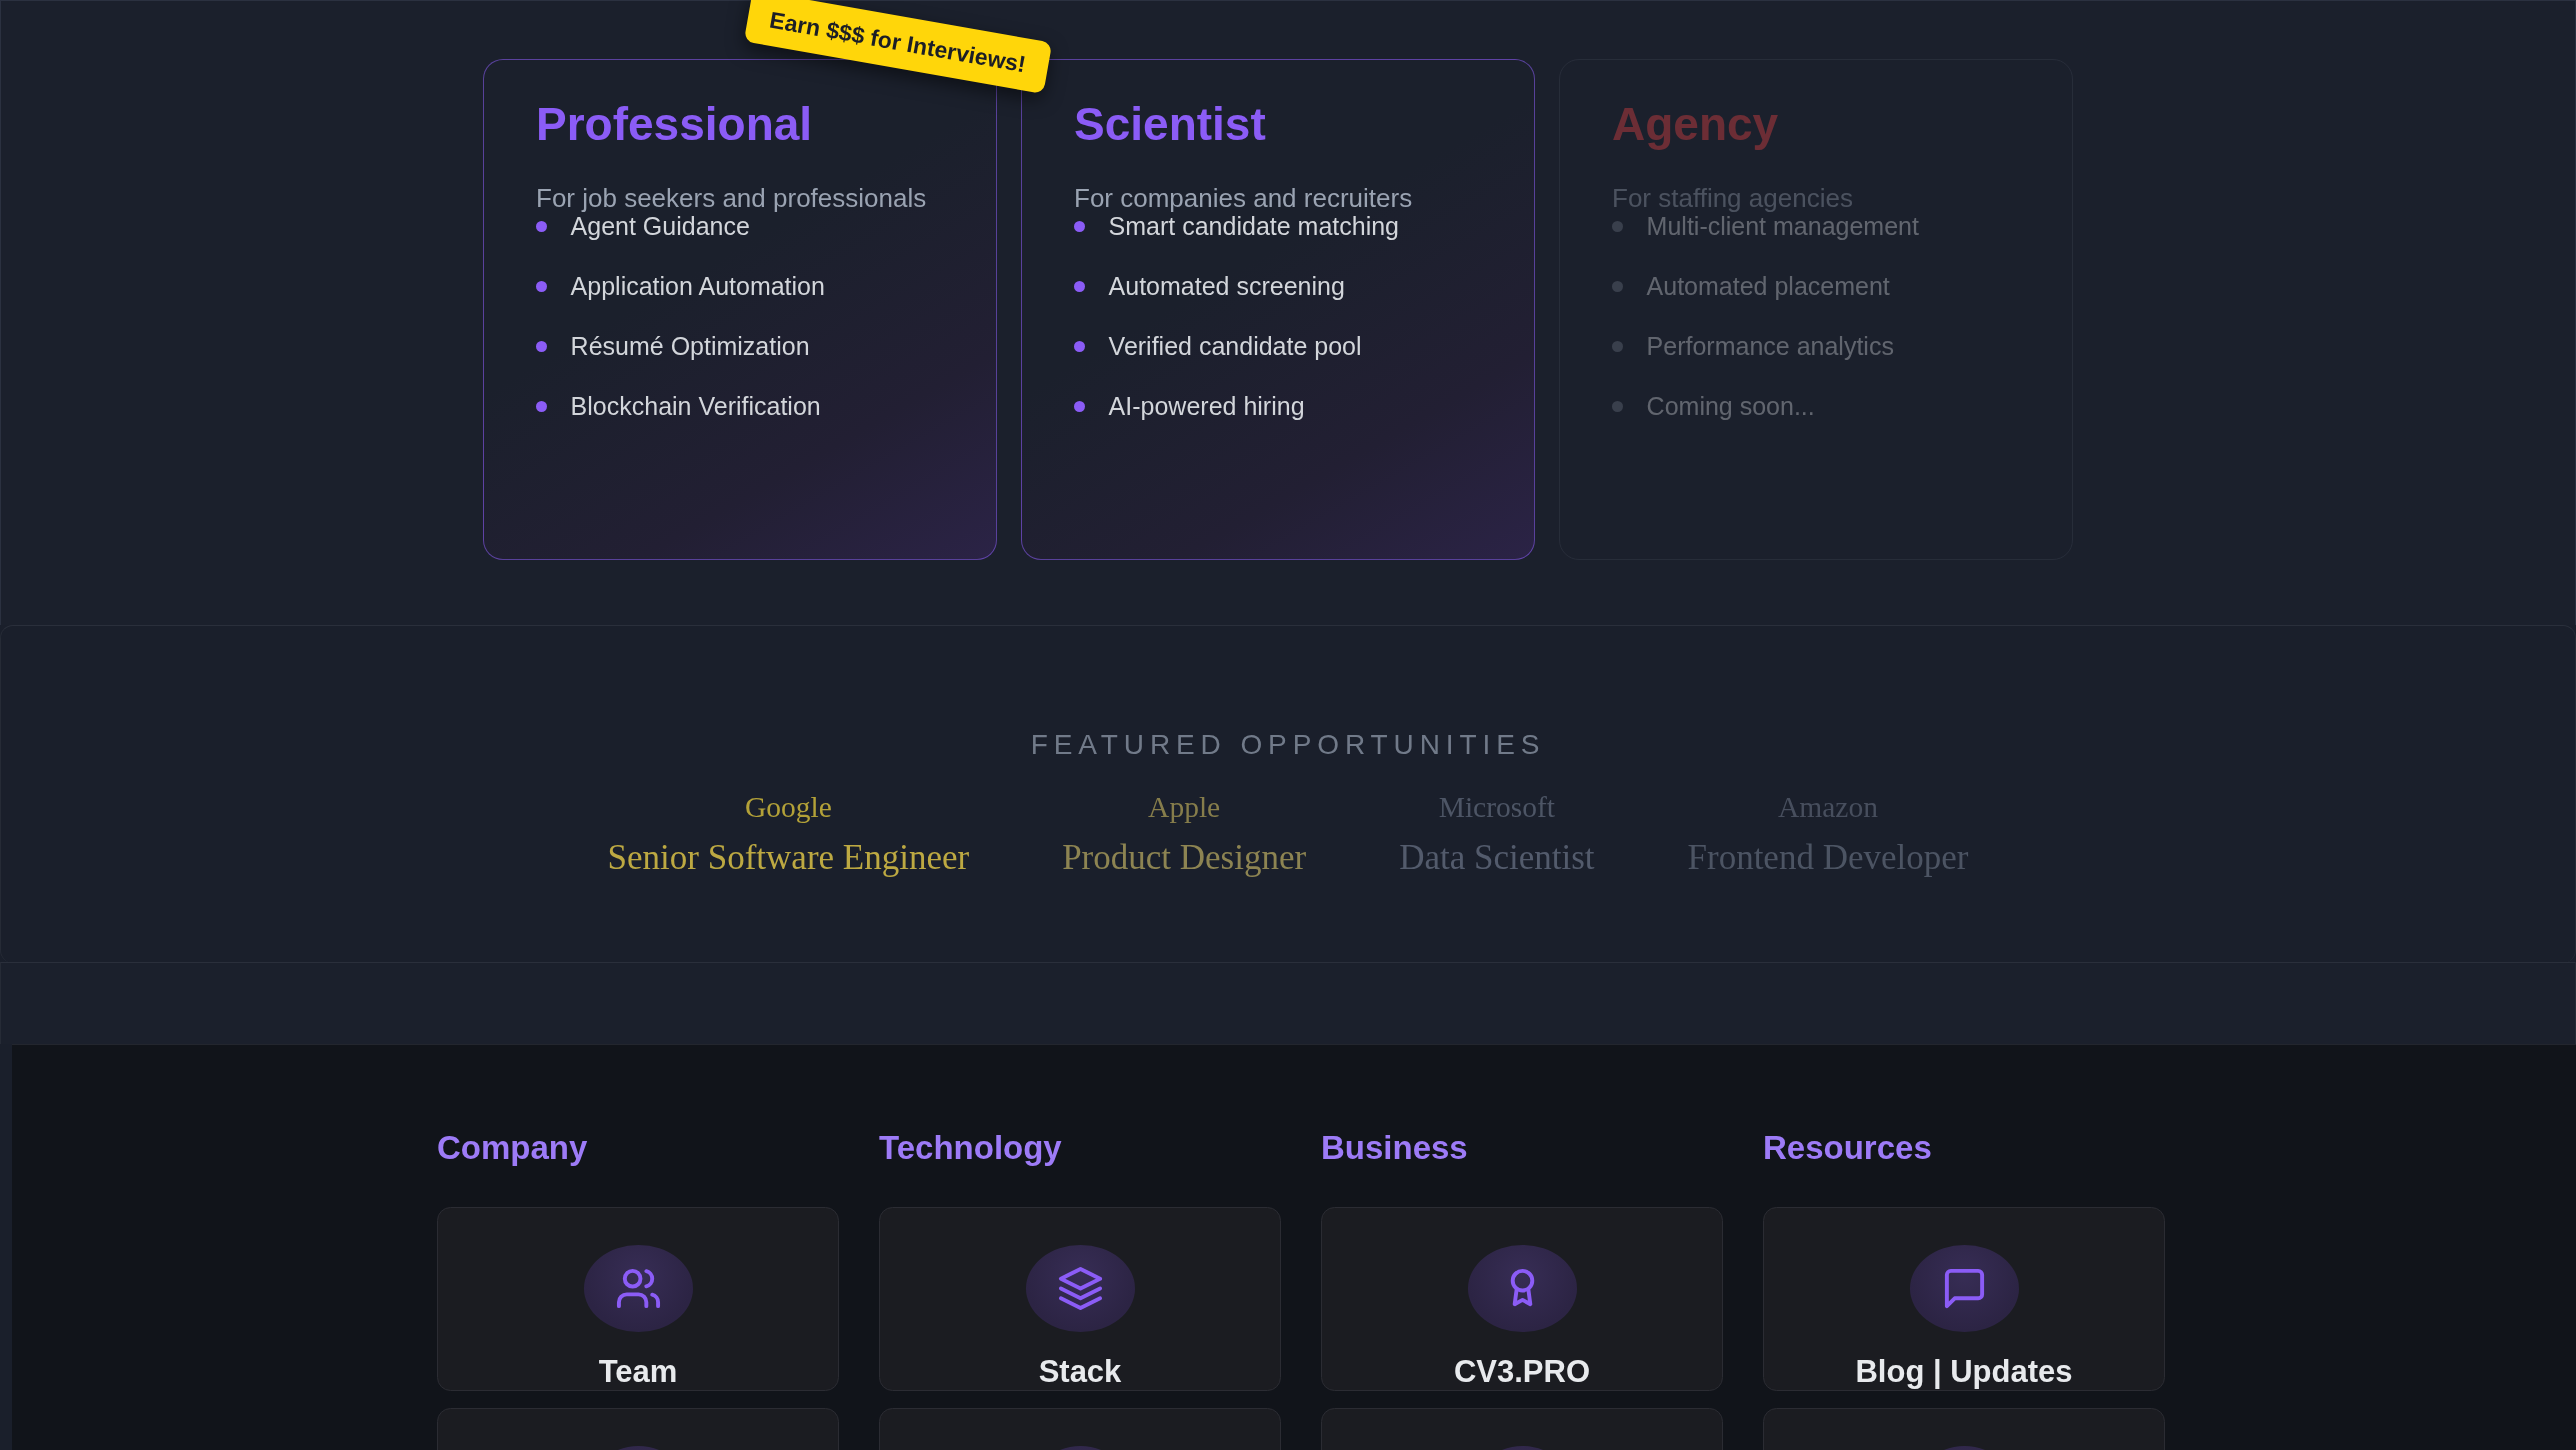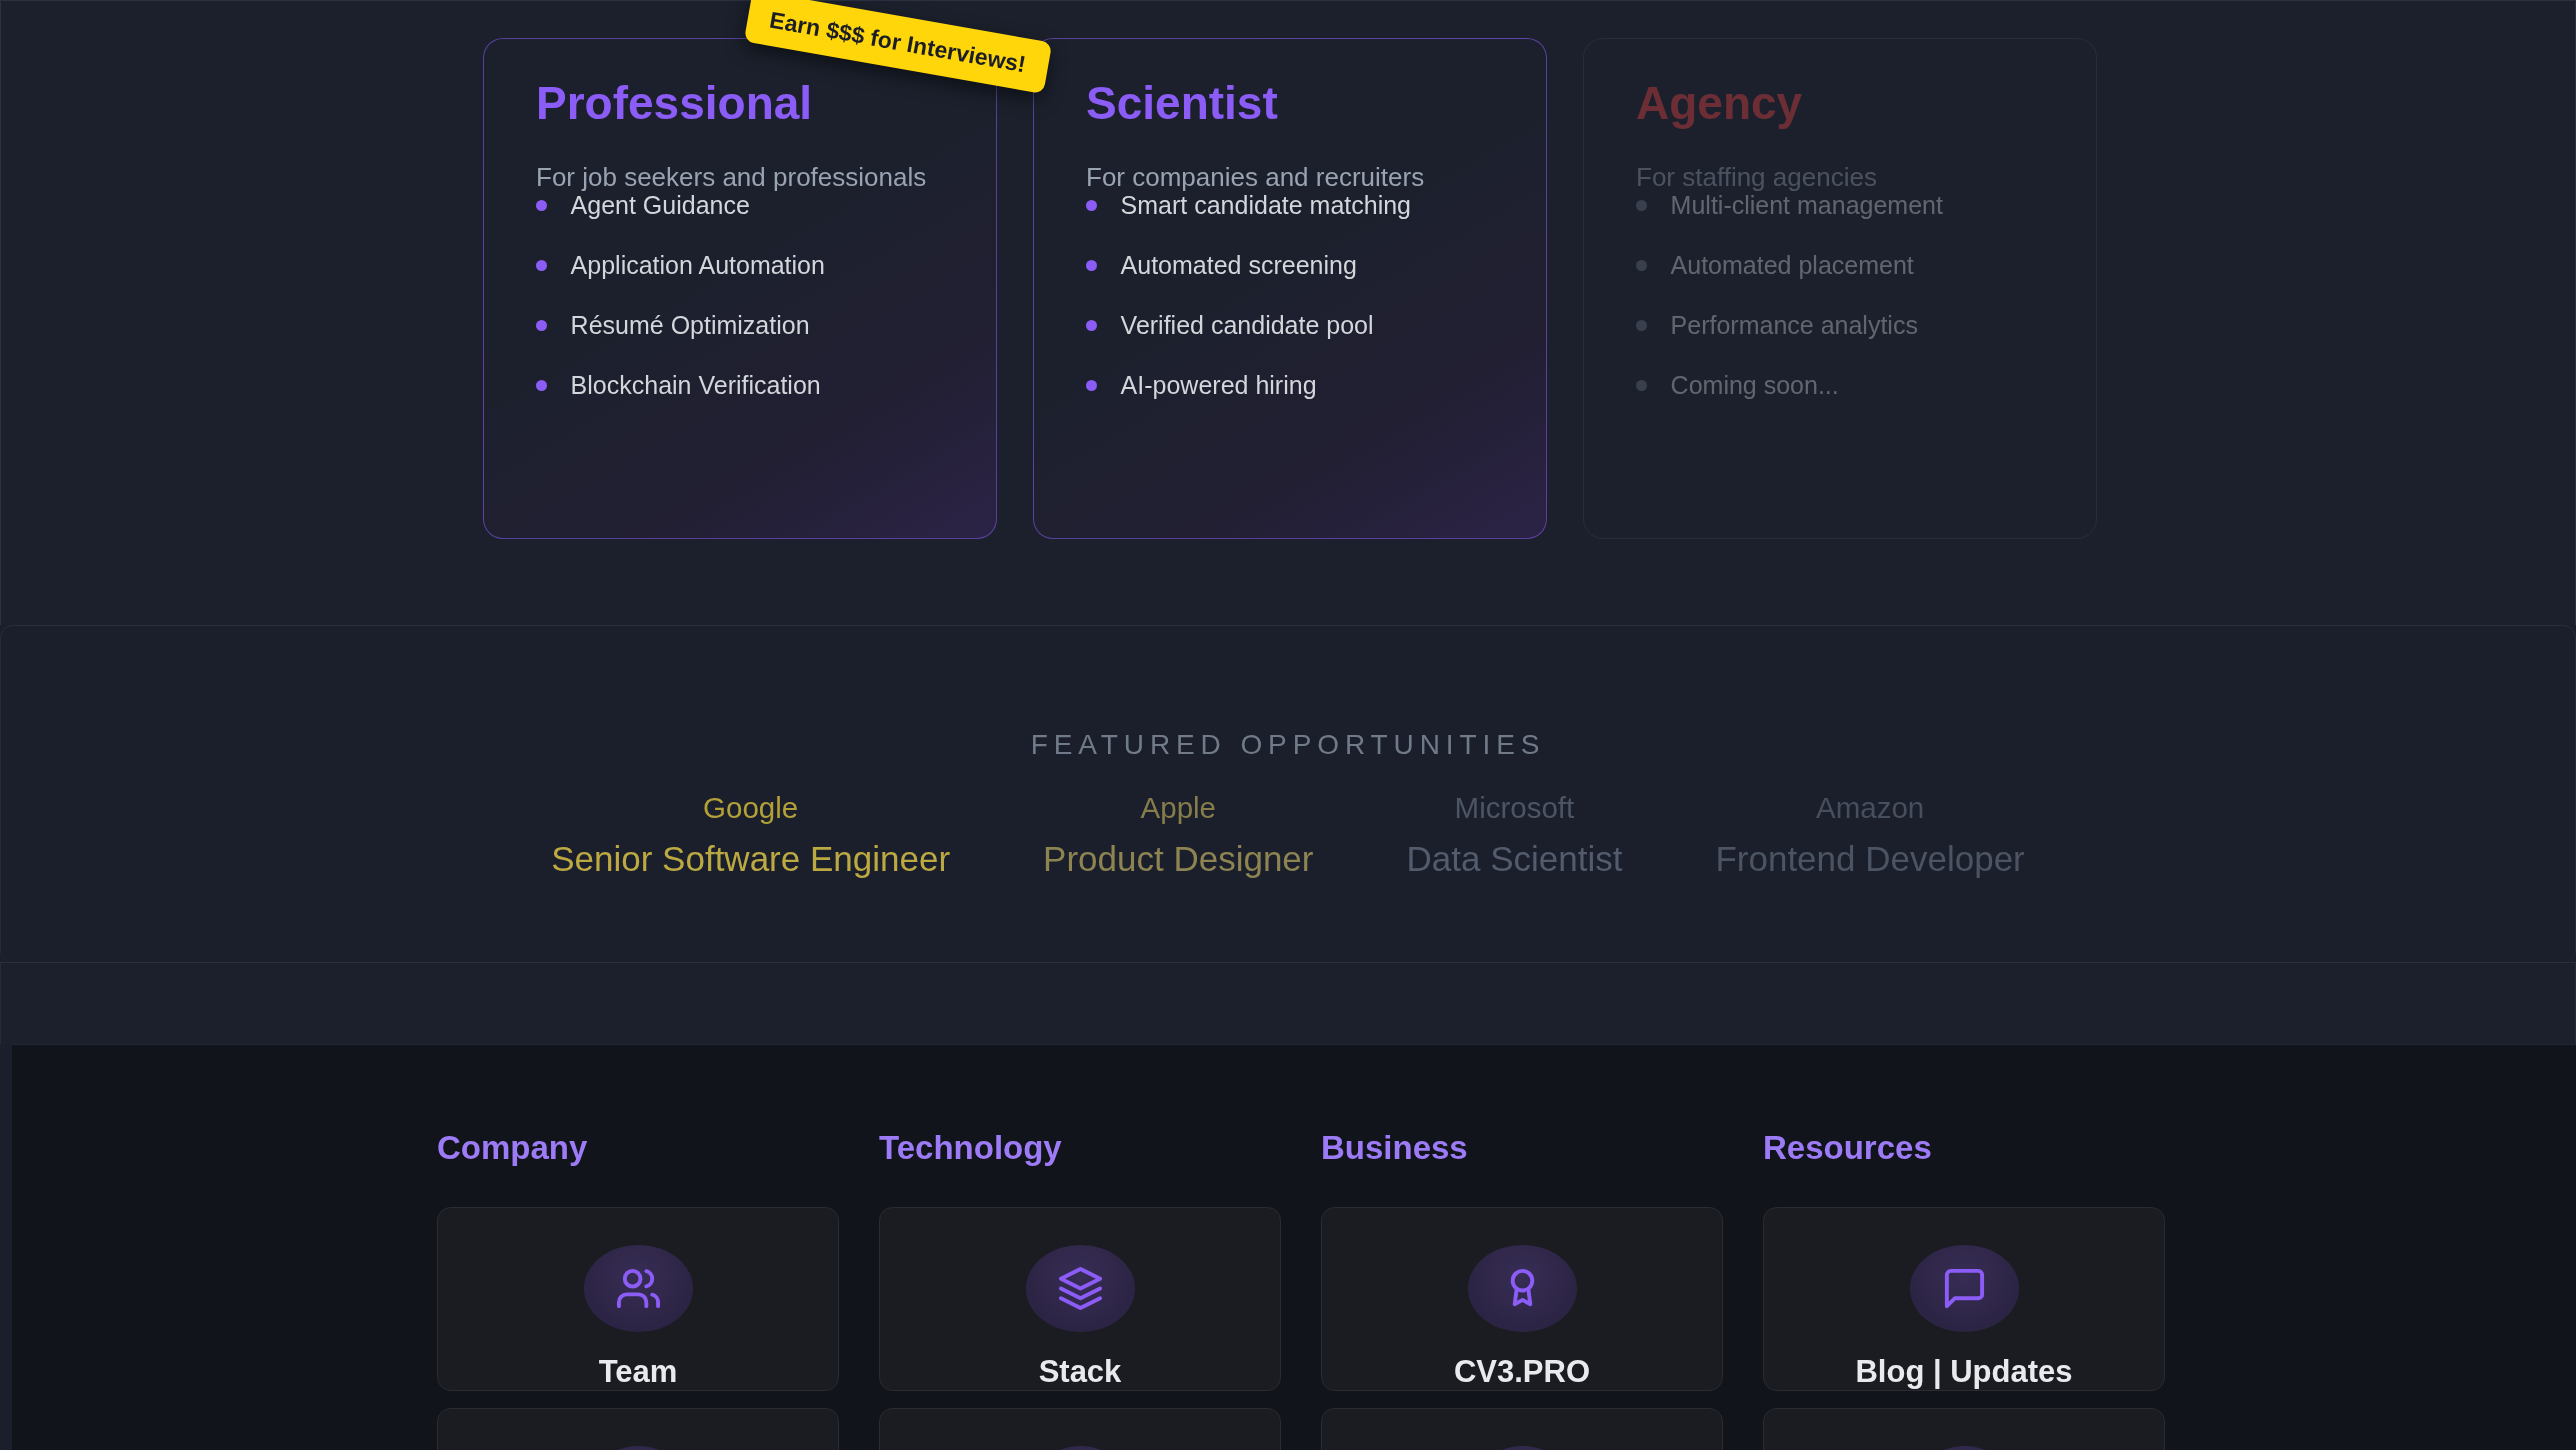--- a/index.html
+++ b/index.html
@@ -10,21 +10,21 @@
     color:#d3d6db;
   }
   .page { position:relative; width:2576px; height:1450px; }
 
   
   .hero {
     position:absolute; left:0; top:0; width:2576px; height:625px;
     background:#1b202c;
     border:0.8px solid #2b3140; border-bottom:none;
   }
-  .plans { position:absolute; left:482px; top:37px; display:flex; gap:36px; }
+  .plans { position:absolute; left:482px; top:58px; display:flex; gap:24px; }
   .plan-card {
     width:514px; height:501px;
     border:1.7px solid rgba(139,92,246,.55);
     border-radius:20px;
     padding:37px 52px;
     background:linear-gradient(150deg,#1b202c 42%,#221f33 74%,#2b2346 100%);
   }
   .plan-card.disabled {
     border-color:#3c4250;
     background:#1d222e;
@@ -51,21 +51,21 @@
   .featured {
     position:absolute; left:0; top:625px; width:2576px; height:338px;
     background:#1a1f2b;
     border-top:0.8px solid #2a2f3b;
     border-left:0.8px solid #262b36; border-right:0.8px solid #262b36;border-radius:13px;
   }
   .featured-heading {
     margin-top:103px; text-align:center;
     font-size:28px; letter-spacing:5.9px; color:#717a89;
   }
-  .jobs { margin-top:30px; display:flex; justify-content:center; align-items:flex-start; gap:93px; }
+  .jobs { margin-top:30px; display:flex; justify-content:center; align-items:flex-start; gap:93px;font-family:Liberation Serif, serif; }
   .job { text-align:center; }
   .job-company { font-size:29.5px; margin-bottom:14.3px; }
   .job-role { font-size:35px; }
 
   
   .band {
     position:absolute; left:0; top:962px; width:2576px; height:82px;
     background:#1b202c;
     border-top:0.8px solid #2a2f3b;
     border-left:0.8px solid #262b36; border-right:0.8px solid #262b36;

